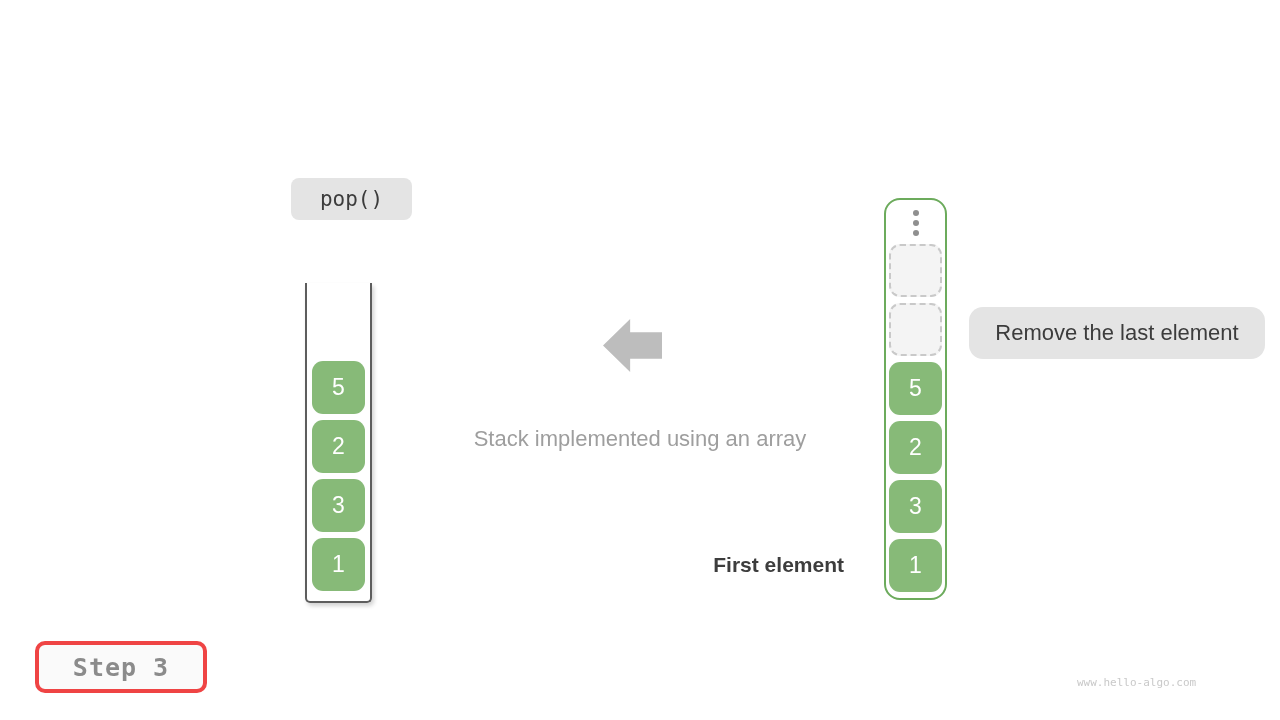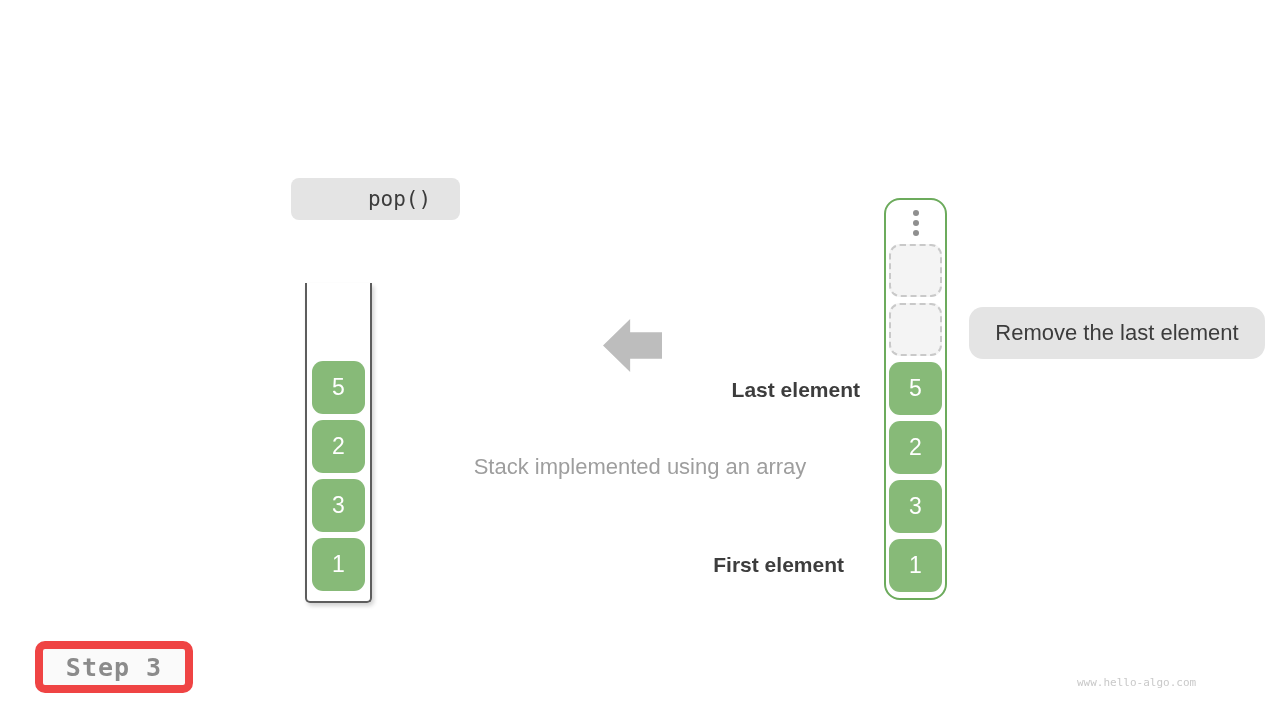--- a/index.html
+++ b/index.html
@@ -5,31 +5,31 @@
   html,body{margin:0;padding:0;background:#ffffff;}
   .canvas{
     position:relative;width:1280px;height:720px;background:#ffffff;overflow:hidden;
     font-family:"Liberation Sans",sans-serif;
   }
   
   .pop-badge{
     position:absolute;left:291px;top:178px;width:121px;height:42px;
     background:var(--badge-gray);border-radius:8px;
     display:flex;align-items:center;justify-content:center;
-    font-family:"DejaVu Sans Mono",monospace;font-size:21px;color:var(--text-dark);padding-left:48px;
+    font-family:"DejaVu Sans Mono",monospace;font-size:21px;color:var(--text-dark);
   }
   .remove-badge{
     position:absolute;left:969px;top:307px;width:296px;height:52px;
     background:var(--badge-gray);border-radius:14px;
     display:flex;align-items:center;justify-content:center;
     font-size:22px;color:var(--text-dark);
   }
   .step-badge{
-    position:absolute;left:35px;top:641px;width:158px;height:52px;
-    background:#fafafa;border:8px solid #ef4444;border-radius:10px;box-sizing:border-box;
+    position:absolute;left:35px;top:641px;width:172px;height:52px;
+    background:#fafafa;border:4px solid #ef4444;border-radius:10px;box-sizing:border-box;
     display:flex;align-items:center;justify-content:center;
     font-family:"DejaVu Sans Mono",monospace;font-weight:bold;font-size:25px;
     color:var(--step-text);letter-spacing:1px;
   }
   
   .left-stack{
     position:absolute;left:305px;top:283px;width:67px;height:320px;box-sizing:border-box;
     border-left:2px solid #5d5d5d;border-right:2px solid #5d5d5d;border-bottom:2px solid #5d5d5d;
     border-radius:0 0 5px 5px;
     box-shadow:2px 3px 4px rgba(0,0,0,0.18);
@@ -68,21 +68,21 @@
   .last-label{
     position:absolute;left:660px;top:378px;width:200px;text-align:right;
     font-weight:bold;font-size:21px;color:#3d3d3d;
   }
   .first-label{
     position:absolute;left:644px;top:553px;width:200px;text-align:right;
     font-weight:bold;font-size:21px;color:#3d3d3d;
   }
   .caption{
     position:absolute;left:440px;top:426px;width:400px;text-align:center;
-    font-size:22px;color:var(--text-gray);margin-top:28px;
+    font-size:22px;color:var(--text-gray);
   }
   .watermark{
     position:absolute;left:1077px;top:676px;width:170px;
     font-family:"DejaVu Sans Mono",monospace;font-size:11px;color:var(--watermark-gray);
   }
 </style>
 </head>
 <body>
 
 <div class="canvas">
@@ -93,21 +93,20 @@
     <div class="cells" id="left-stack-cells">
         <div class="cell green">5</div>
         <div class="cell green">2</div>
         <div class="cell green">3</div>
         <div class="cell green">1</div>
       </div>
   </div>
 
   <div class="arrow-left"></div>
 
-  <div class="last-label">Last element</div>
 
   <div class="caption">Stack implemented using an array</div>
 
   <div class="first-label">First element</div>
 
   <div class="right-stack">
     <div class="dots">
       <span class="dot"></span>
       <span class="dot"></span>
       <span class="dot"></span>

